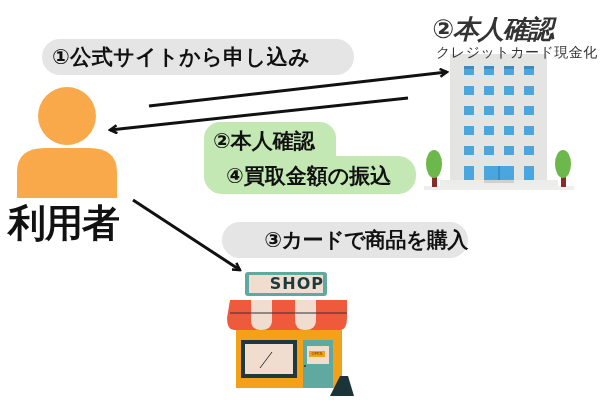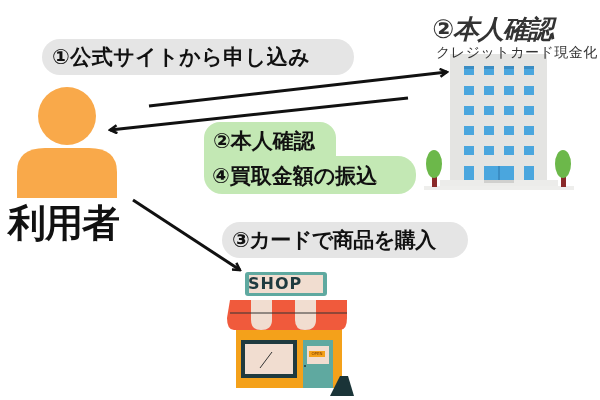--- a/index.html
+++ b/index.html
@@ -1,32 +1,32 @@
 <!DOCTYPE html>
 <html><head>
 <meta charset="utf-8">
 <style>
   html, body { margin:0; padding:0; background:#ffffff; }
   body { width:600px; height:400px; position:relative; overflow:hidden;
          font-family:"DejaVu Sans", "Liberation Sans", sans-serif; }
   .pill { position:absolute; font-weight:bold; color:#111; white-space:nowrap; }
   .pill-gray { background:#e5e5e5; border-radius:20px; }
   #step1 { left:42px; top:39px; width:312px; height:36px; line-height:36px; font-size:21px; padding-left:10px; box-sizing:border-box; letter-spacing:0.5px; }
-  #step3 { left:222px; top:222px; width:246px; height:36px; line-height:36px; font-size:21px; padding-left:10px; box-sizing:border-box; letter-spacing:-0.5px; }
+  #step3 { left:222px; top:222px; width:246px; height:36px; line-height:36px; font-size:21px; padding-left:10px; box-sizing:border-box; letter-spacing:-0.5px;text-align:right; }
   .green-box { position:absolute; left:204px; top:122px; background:#c3e8b4; }
   #step2 { left:204px; top:122px; width:132px; height:40px; border-radius:16px 16px 0 0; }
   #step4 { left:204px; top:156px; width:212px; height:38px; border-radius:0 18px 18px 18px; }
   .green-text { position:absolute; font-weight:bold; font-size:21px; color:#111; white-space:nowrap; }
   #step2-text { left:213px; top:127px; }
-  #step4-text { left:212px; top:162px; }
+  #step4-text { left:226px; top:162px; }
   #user-label { position:absolute; left:8px; top:198px; font-size:38px; font-weight:bold; color:#111; letter-spacing:-1px;text-align:right; }
   #brand-title { position:absolute; left:432px; top:12px; font-size:26px; font-weight:bold; font-style:italic; color:#333; letter-spacing:-1px; }
   #brand-sub { position:absolute; left:436px; top:44px; font-size:14px; color:#333; letter-spacing:0.5px; }
   svg { position:absolute; left:0; top:0; }
-  #shop-sign { position:absolute; left:248px; top:274px; width:76px; height:20px; line-height:20px; text-align:left; font-weight:bold; font-size:16px; color:#1f3a3f; letter-spacing:1px; }
+  #shop-sign { position:absolute; left:248px; top:274px; width:76px; height:20px; line-height:20px; text-align:right; font-weight:bold; font-size:16px; color:#1f3a3f; letter-spacing:1px; }
   #open-sign { position:absolute; left:309px; top:351px; width:16px; height:6px; font-size:4px; line-height:6px; text-align:center; color:#7a3b00; }
 </style>
 </head>
 <body>
 
 <svg width="600" height="400">
   <defs>
     <marker id="arrowhead" markerWidth="10" markerHeight="10" refX="8" refY="5" orient="auto" markerUnits="userSpaceOnUse">
       <path d="M1,1 L8,5 L1,9" fill="none" stroke="#111" stroke-width="2.5"></path>
     </marker>

